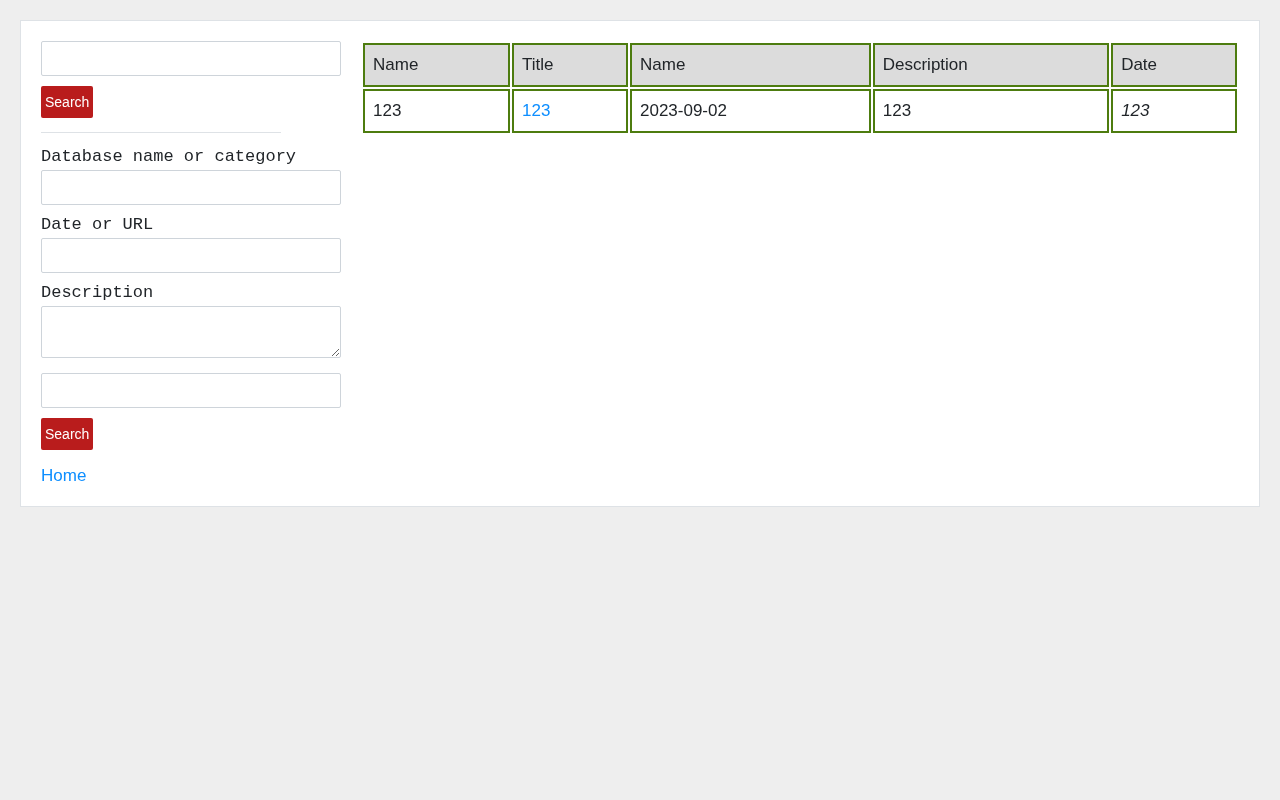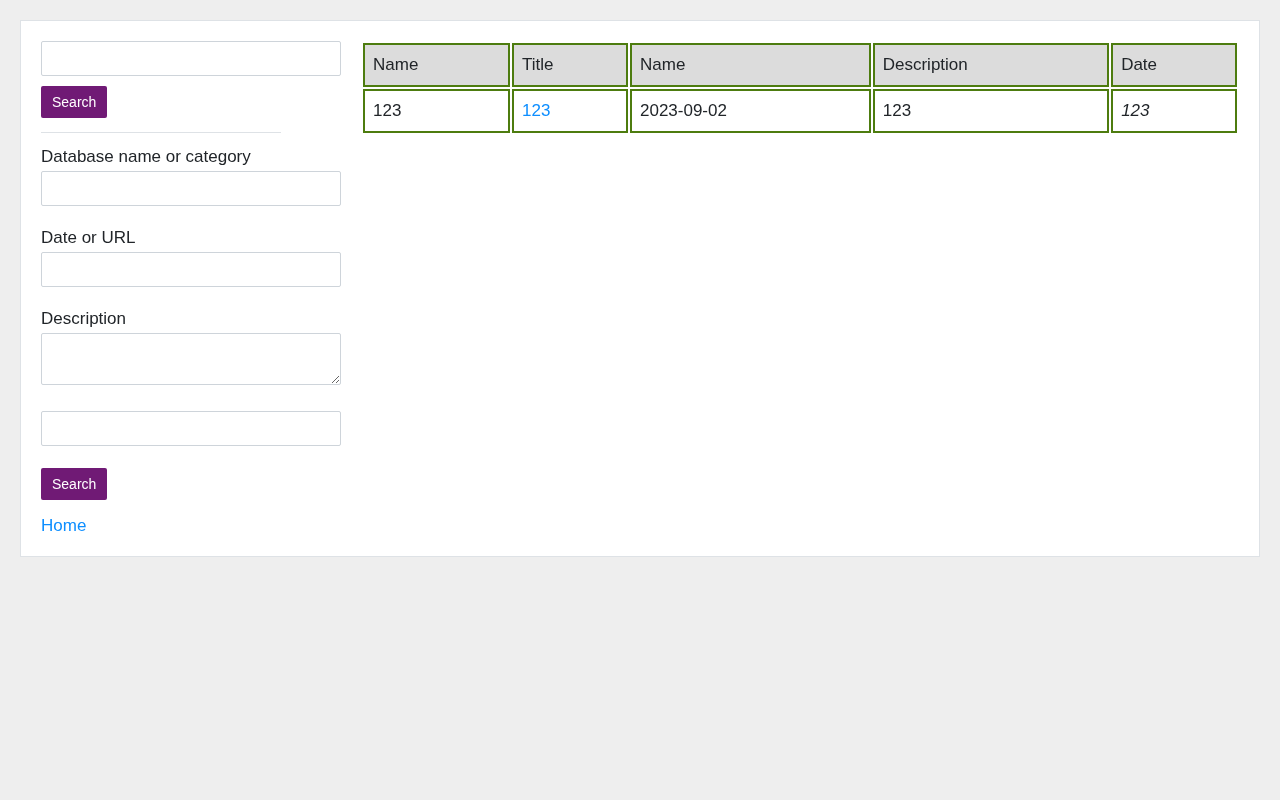--- a/index.html
+++ b/index.html
@@ -35,42 +35,43 @@
       border-radius: 2px;
       font-size: 15px;
       font-family: inherit;
       background: #fff;
     }
     textarea.form-control {
       min-height: 50px;
       resize: vertical;
     }
     .btn {
-      background: #701a75;
+      background: #b91c1c;
       color: #fff;
       border: none;
-      padding: 8px 11px;
+      padding: 8px 4px;
       font-size: 14px;
       cursor: pointer;
       border-radius: 2px;
     }
     .search-group {
       margin-bottom: 14px;
     }
     .search-group .form-control {
       margin-bottom: 10px;
     }
     hr {
       border: none;
       border-top: 1px solid #dee2e6;
       margin: 14px 0;
       width: 80%;
     }
     .field-group {
-      margin-bottom: 22px;
+      margin-bottom: 10px;
+      font-family: Liberation Mono, monospace;
     }
     .field-label {
       display: block;
       font-size: 17px;
       margin-bottom: 4px;
     }
     .link {
       color: #0d8eff;
       text-decoration: none;
       font-size: 17px;

